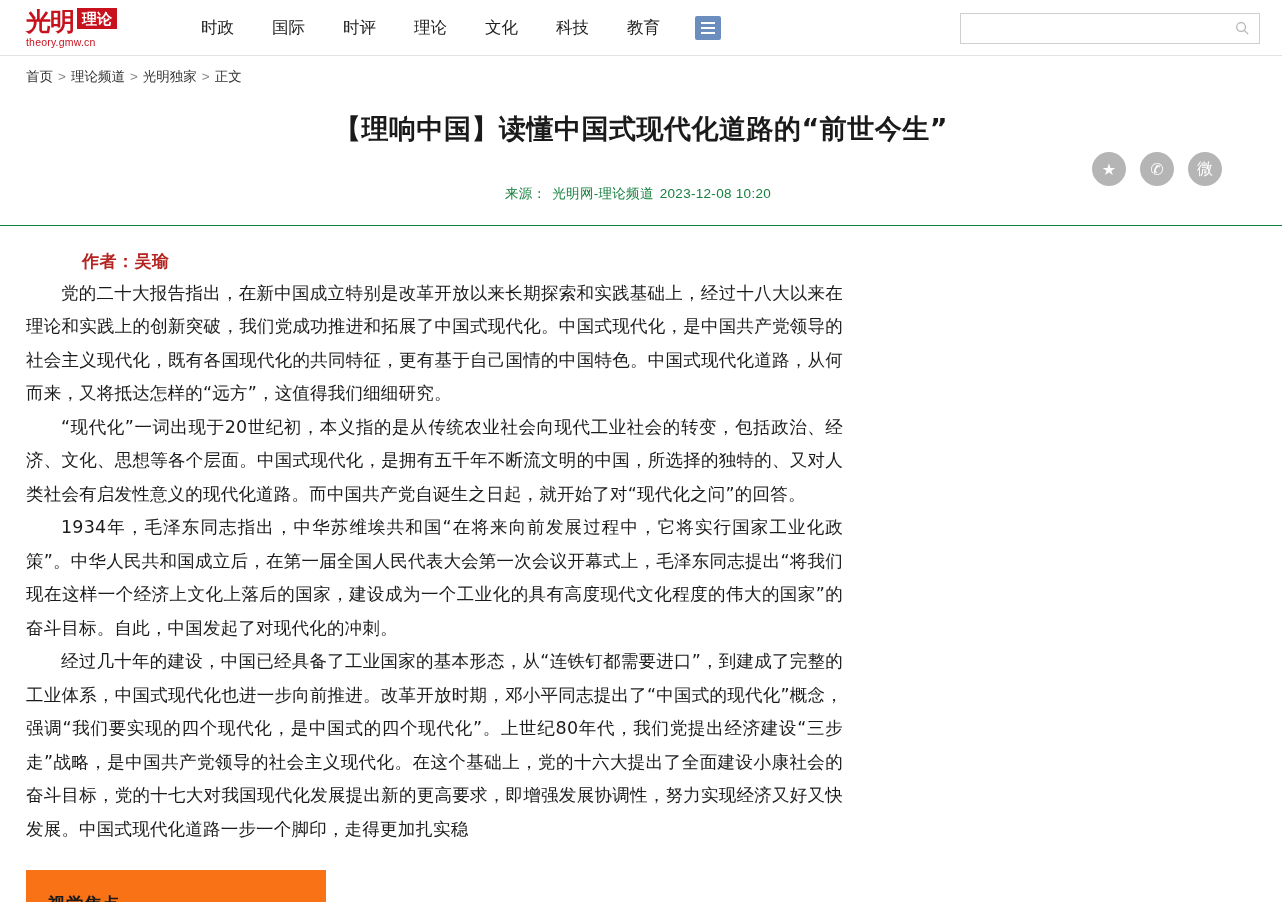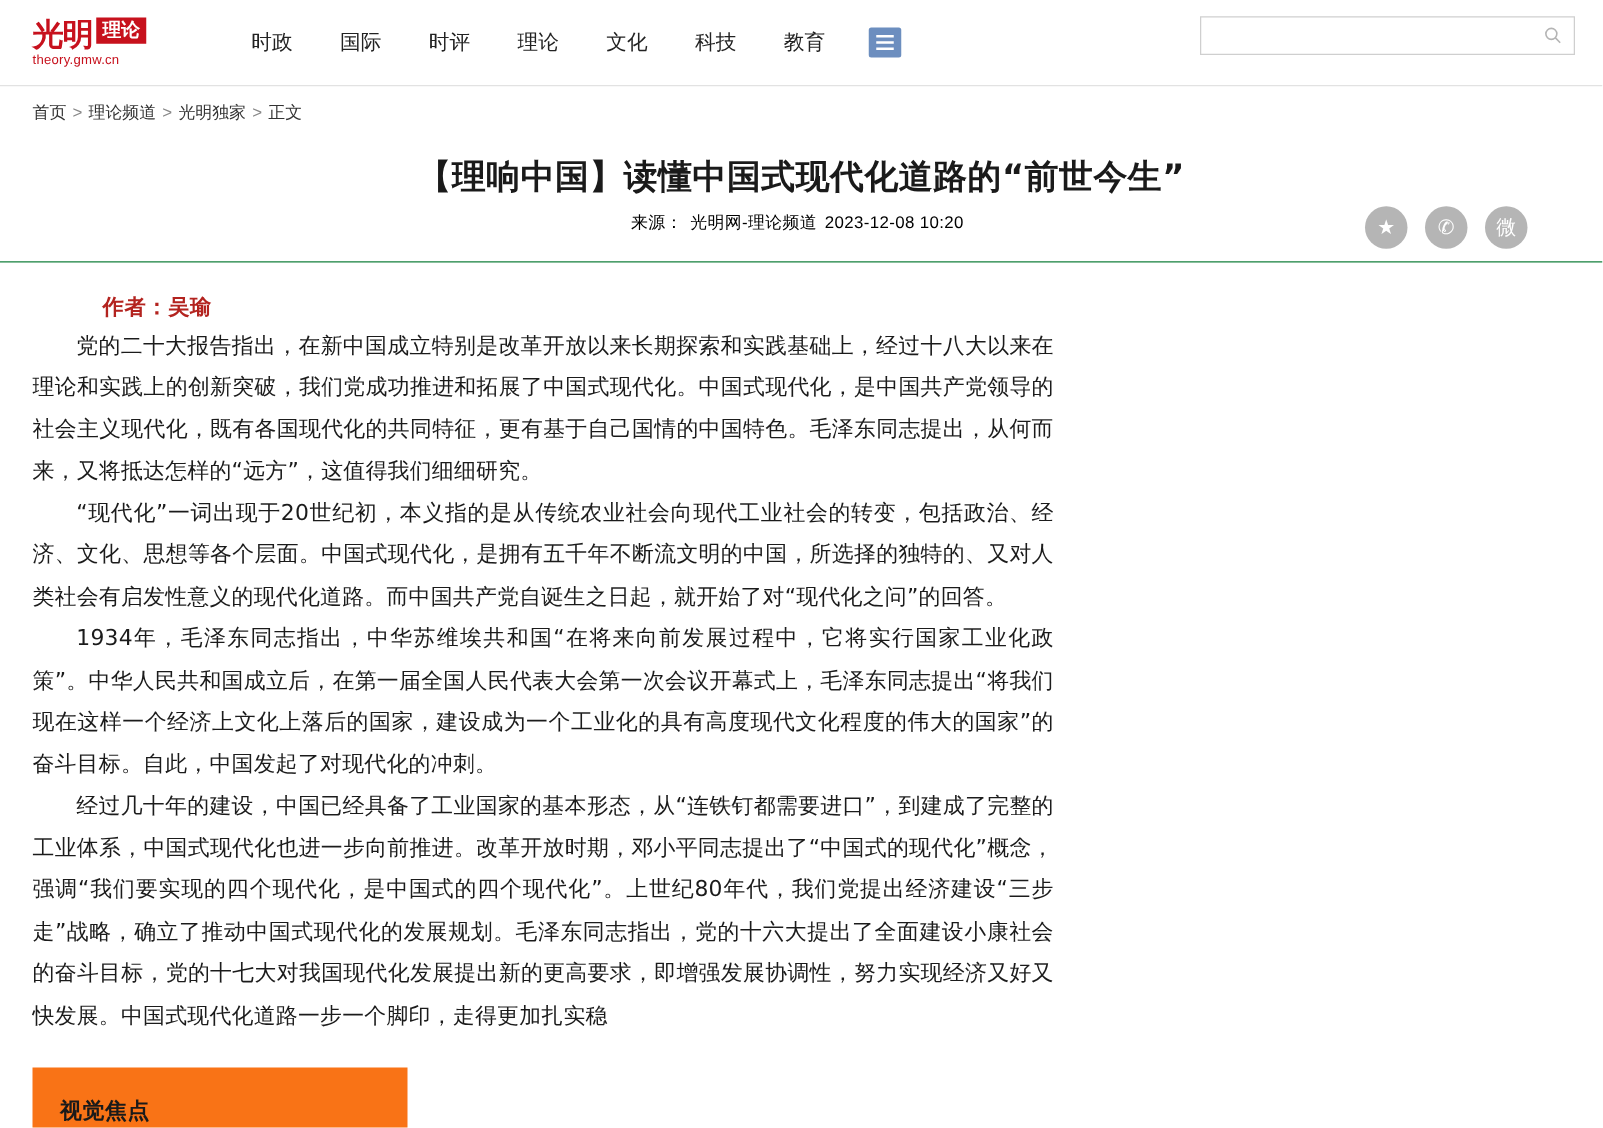--- a/index.html
+++ b/index.html
@@ -6,21 +6,21 @@
   html, body {
     margin: 0; padding: 0;
     width: 1282px; height: 902px;
     background: #ffffff;
     font-family: "Liberation Sans", "DejaVu Sans", sans-serif;
     overflow: hidden;
   }
 
   
   .header {
-    height: 69px;
+    height: 56px;
     border-bottom: 1px solid #e2e2e2;
     display: flex;
     align-items: center;
     padding: 0 22px 0 26px;
     position: relative;
   }
   .logo {
     display: flex;
     align-items: center;
     width: 112px;
@@ -133,22 +133,22 @@
     font-size: 27px;
     font-weight: bold;
     color: #1a1a1a;
     letter-spacing: 0.5px;
     line-height: 1.4;
     font-family: "DejaVu Sans", sans-serif;
   }
   .meta {
     text-align: center;
     font-size: 13.5px;
-    color: #000000;
-    margin-top: 8px;
+    color: #15803d;
+    margin-top: 37px;
     letter-spacing: .3px;
   }
   .meta span { margin-right: 6px; }
   .share {
     position: absolute;
     right: 60px;
     top: 56px;
     display: flex;
     gap: 14px;
   }
@@ -334,24 +334,24 @@
     <div class="share-btn">★</div>
     <div class="share-btn">✆</div>
     <div class="share-btn weibo">微</div>
   </div>
 </div>
 
 <div class="content">
 
   <div class="main-col">
     <div class="author">作者：吴瑜</div>
-    <p class="para">党的二十大报告指出，在新中国成立特别是改革开放以来长期探索和实践基础上，经过十八大以来在理论和实践上的创新突破，我们党成功推进和拓展了中国式现代化。中国式现代化，是中国共产党领导的社会主义现代化，既有各国现代化的共同特征，更有基于自己国情的中国特色。毛泽东同志提出，从何而来，又将抵达怎样的“远方”，这值得我们细细研究。</p>
+    <p class="para">党的二十大报告指出，在新中国成立特别是改革开放以来长期探索和实践基础上，经过十八大以来在理论和实践上的创新突破，我们党成功推进和拓展了中国式现代化。中国式现代化，是中国共产党领导的社会主义现代化，既有各国现代化的共同特征，更有基于自己国情的中国特色。中国式现代化道路，从何而来，又将抵达怎样的“远方”，这值得我们细细研究。</p>
     <p class="para">“现代化”一词出现于20世纪初，本义指的是从传统农业社会向现代工业社会的转变，包括政治、经济、文化、思想等各个层面。中国式现代化，是拥有五千年不断流文明的中国，所选择的独特的、又对人类社会有启发性意义的现代化道路。而中国共产党自诞生之日起，就开始了对“现代化之问”的回答。</p>
     <p class="para">1934年，毛泽东同志指出，中华苏维埃共和国“在将来向前发展过程中，它将实行国家工业化政策”。中华人民共和国成立后，在第一届全国人民代表大会第一次会议开幕式上，毛泽东同志提出“将我们现在这样一个经济上文化上落后的国家，建设成为一个工业化的具有高度现代文化程度的伟大的国家”的奋斗目标。自此，中国发起了对现代化的冲刺。</p>
-    <p class="para">经过几十年的建设，中国已经具备了工业国家的基本形态，从“连铁钉都需要进口”，到建成了完整的工业体系，中国式现代化也进一步向前推进。改革开放时期，邓小平同志提出了“中国式的现代化”概念，强调“我们要实现的四个现代化，是中国式的四个现代化”。上世纪80年代，我们党提出经济建设“三步走”战略，确立了推动中国式现代化的发展规划。毛泽东同志指出，党的十六大提出了全面建设小康社会的奋斗目标，党的十七大对我国现代化发展提出新的更高要求，即增强发展协调性，努力实现经济又好又快发展。中国式现代化道路一步一个脚印，走得更加扎实稳</p>
+    <p class="para">经过几十年的建设，中国已经具备了工业国家的基本形态，从“连铁钉都需要进口”，到建成了完整的工业体系，中国式现代化也进一步向前推进。改革开放时期，邓小平同志提出了“中国式的现代化”概念，强调“我们要实现的四个现代化，是中国式的四个现代化”。上世纪80年代，我们党提出经济建设“三步走”战略，是中国共产党领导的社会主义现代化。在这个基础上，党的十六大提出了全面建设小康社会的奋斗目标，党的十七大对我国现代化发展提出新的更高要求，即增强发展协调性，努力实现经济又好又快发展。中国式现代化道路一步一个脚印，走得更加扎实稳</p>
   </div>
 
   <div class="side-col">
     <div class="side-title">视觉焦点</div>
 
     <div class="side-card">
       <div class="side-thumb thumb-embroidery"></div>
     </div>
 
     <div class="side-card">

